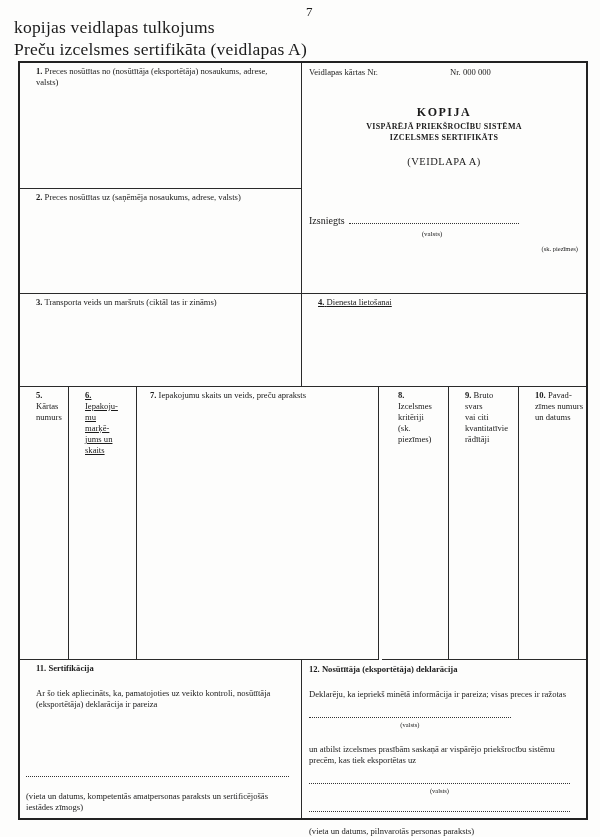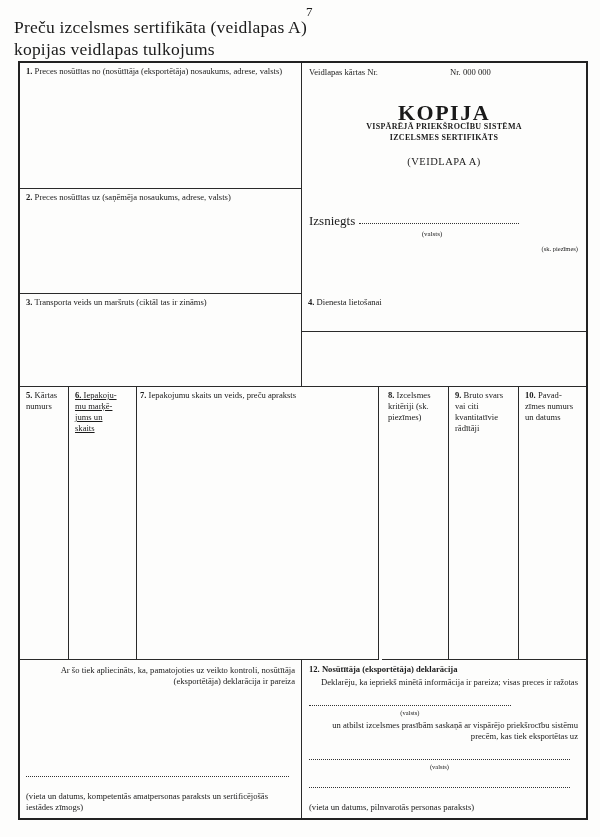--- a/index.html
+++ b/index.html
@@ -8,82 +8,82 @@
     background:#fdfdfc; color:#1a1a1a;
     font-family:"Liberation Serif", serif;
     overflow:hidden;
   }
   .pagenum { position:absolute; left:306px; top:4px; font-size:13px; }
   .doc-title { position:absolute; left:14px; top:16px; font-size:17.5px; line-height:22px; letter-spacing:0.2px; }
 
   .form { position:absolute; left:18px; top:61px; width:570px; height:759px;
           border:2px solid #222; box-sizing:border-box; }
 
-  .cell { position:absolute; box-sizing:border-box; padding:3px 6px;
+  .cell { position:absolute; box-sizing:border-box; padding:3px 16px;
           font-size:8.6px; line-height:11px; }
   .br { border-right:1.5px solid #2a2a2a; }
   .bb { border-bottom:1.5px solid #2a2a2a; }
 
   .b1  { left:0;     top:0;     width:282px; height:126px; }
   .b2  { left:0;     top:126px; width:282px; height:105px; }
   .b3  { left:0;     top:231px; width:282px; height:93px;  }
-  .rh  { left:282px; top:0;     width:284px; height:269px; padding:0; }
-  .b4  { left:282px; top:231px; width:284px; height:93px;  }
+  .rh  { left:282px; top:0;     width:284px; height:231px; padding:0; }
+  .b4  { left:282px; top:231px; width:284px; height:93px;text-decoration:underline;  }
 
   .tc  { top:324px; height:273px; }
   .c5  { left:0;     width:49px;  }
   .c6  { left:49px;  width:68px;text-decoration:underline;  }
   .c7  { left:114px; width:245px; }
   .c8  { left:362px; width:67px;  }
   .c9  { left:429px; width:70px;  }
   .c10 { left:499px; width:67px;  padding-right:3px; }
 
   .b11 { left:0;     top:597px; width:282px; height:158px; }
   .b12 { left:282px; top:597px; width:284px; height:158px; padding:4px 8px 4px 7px; }
 
   .num { font-weight:bold; }
   .pre { white-space:pre-line; }
   .bold { font-weight:bold; }
 
   
   .serial-label { position:absolute; left:7px;  top:4px; font-size:8.6px; }
   .serial-value { position:absolute; left:148px; top:4px; font-size:8.6px; }
   .kopija-block { position:absolute; left:0; right:0; top:44px; text-align:center; }
-  .kopija-title { font-size:22px; font-weight:bold; letter-spacing:1.5px; }
+  .kopija-title { font-size:12px; font-weight:bold; letter-spacing:1.5px; }
   .kopija-sub   { font-size:8px;  font-weight:bold; line-height:11px; margin-top:3px; letter-spacing:0.3px; }
   .kopija-sub2  { font-size:8px;  font-weight:bold; line-height:11px; letter-spacing:0.3px; }
   .kopija-form  { font-size:10.5px; margin-top:13px; letter-spacing:0.5px; }
-  .issued-row   { position:absolute; left:7px; top:152px; width:210px; display:flex; font-size:13px; }
+  .issued-row   { position:absolute; left:7px; top:152px; width:210px; display:flex; font-size:10px; }
   .issued-country { position:absolute; left:60px; top:166px; width:140px; text-align:center; font-size:7px; }
   .see-notes    { position:absolute; right:8px; top:180px; font-size:6.5px; }
 
   .dotfill { flex:1; border-bottom:1.3px dotted #333; margin:0 0 2px 4px; }
   .dotline { border-bottom:1.3px dotted #333; height:1px; }
 
   .b-title { margin-bottom:1px; }
-  .b-body  { margin-top:2px;text-align:right; }
+  .b-body  { margin-top:14px; }
   .caption { font-size:8.6px; line-height:11px; margin-top:14px; }
   .small-c { font-size:6.5px; text-align:center; margin-top:1px; }
 
   .b11-bottom { position:absolute; left:6px; right:12px; bottom:5px; }
   .w75 { width:75%; }
   .w97 { width:97%; }
   .mt16 { margin-top:16px; }
   .mt14 { margin-top:14px; }
 </style>
 </head>
 <body>
 
 <div class="page">
 
   <div class="pagenum">7</div>
 
   <div class="doc-title">
+    <div>kopijas veidlapas tulkojums</div>
     <div>Preču izcelsmes sertifikāta (veidlapas A)</div>
-    <div>kopijas veidlapas tulkojums</div>
   </div>
 
   <div class="form">
 
     <div class="cell b1 br bb">
       <span class="num">1.</span>
       <span class="lbl">Preces nosūtītas no (nosūtītāja (eksportētāja) nosaukums, adrese, valsts)</span>
     </div>
 
     <div class="cell b2 br bb">
@@ -150,20 +150,24 @@
 rādītāji</span>
     </div>
     <div class="cell tc c10 bb">
       <span class="num">10.</span>
       <span class="lbl pre">Pavad-
 zīmes numurs
 un datums</span>
     </div>
 
     <div class="cell b11 br">
+      <div class="b-title bold">
+        <span>11.</span>
+        <span>Sertifikācija</span>
+      </div>
       <div class="b-body">Ar šo tiek apliecināts, ka, pamatojoties uz veikto kontroli, nosūtītāja (eksportētāja) deklarācija ir pareiza</div>
       <div class="b11-bottom">
         <div class="dotline"></div>
         <div class="caption">(vieta un datums, kompetentās amatpersonas paraksts un sertificējošās iestādes zīmogs)</div>
       </div>
     </div>
 
     <div class="cell b12">
       <div class="b-title bold">
         <span>12.</span>

